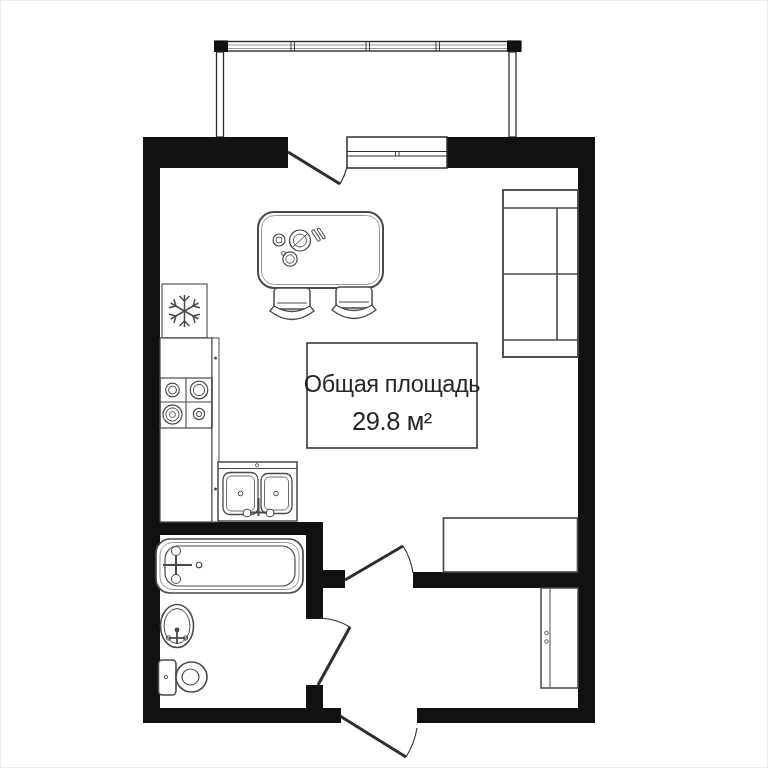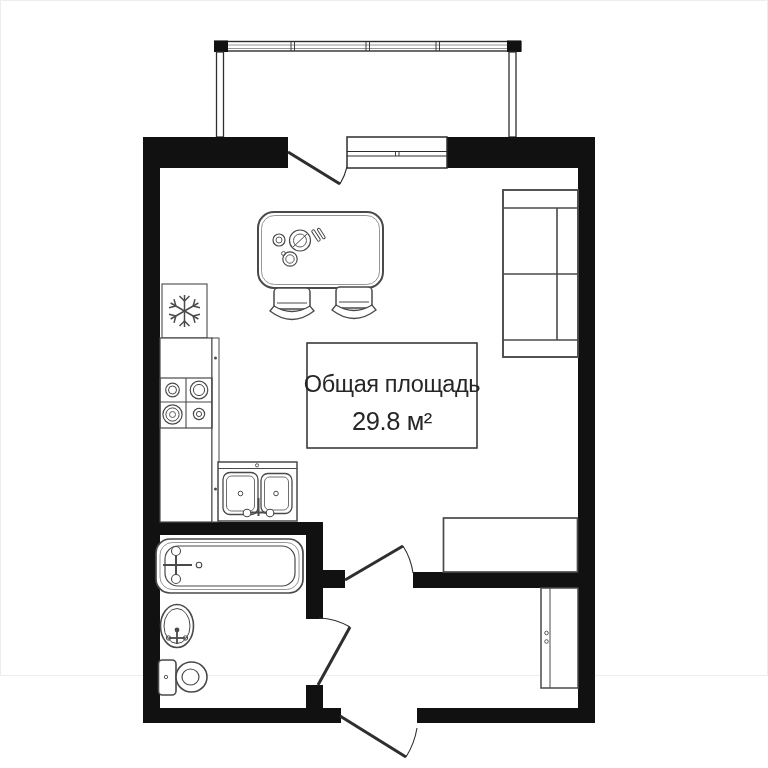--- a/index.html
+++ b/index.html
@@ -1,17 +1,17 @@
 <!DOCTYPE html>
 <html style="--c-wall: #111111; --c-outline: #2e2e2e; --c-furniture: #4a4a4a; --c-light: #8a8a8a; --c-text: #262626; --c-bg: #ffffff;"><head>
 <meta charset="utf-8">
 <style>
   html,body{margin:0;padding:0;background:#fff;}
   body{width:768px;height:768px;font-family:"Liberation Sans",sans-serif;}
-  .page{position:relative;width:768px;height:676px;background:var(--c-bg,#fff);box-shadow:inset 0 0 0 1px #ededeb;}
+  .page{position:relative;width:768px;height:768px;background:var(--c-bg,#fff);box-shadow:inset 0 0 0 1px #ededeb;}
   svg{display:block}
   .wall{fill:var(--c-wall,#111);stroke:none}
   .wfill{fill:#fff;stroke:var(--c-outline,#2e2e2e)}
   .wmid{fill:#fff;stroke:var(--c-furniture,#4a4a4a)}
   .sd{stroke:var(--c-outline,#2e2e2e);fill:none}
   .sm{stroke:var(--c-furniture,#4a4a4a);fill:none}
   .sl{stroke:var(--c-light,#8a8a8a);fill:none}
   .dot{fill:var(--c-furniture,#4a4a4a);stroke:none}
   .lbl{fill:var(--c-text,#262626);font-family:"Liberation Sans",sans-serif;letter-spacing:-0.4px}
 </style>

